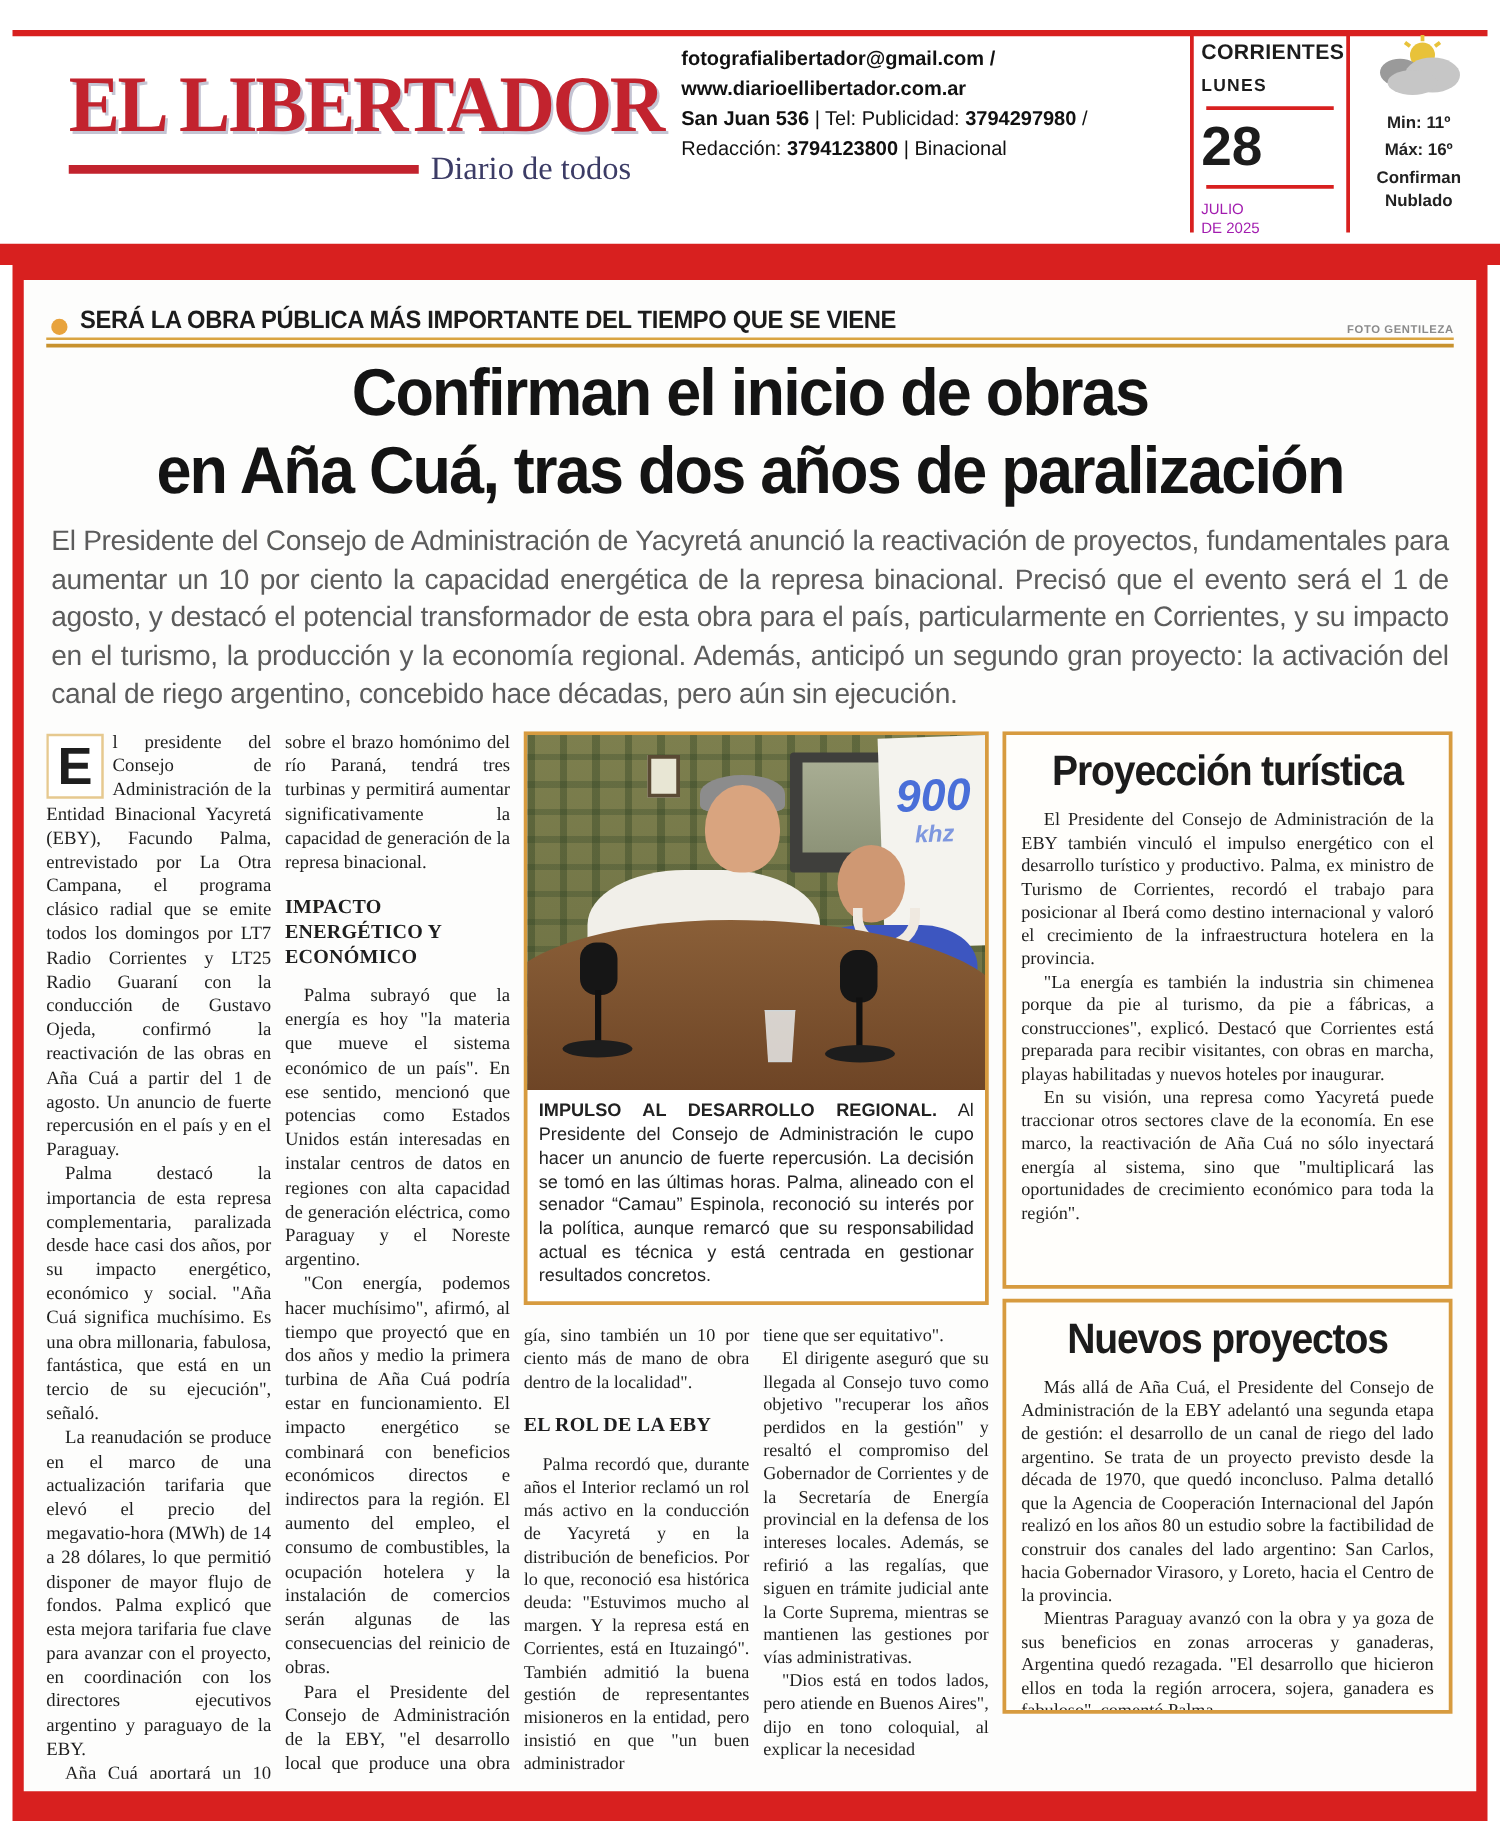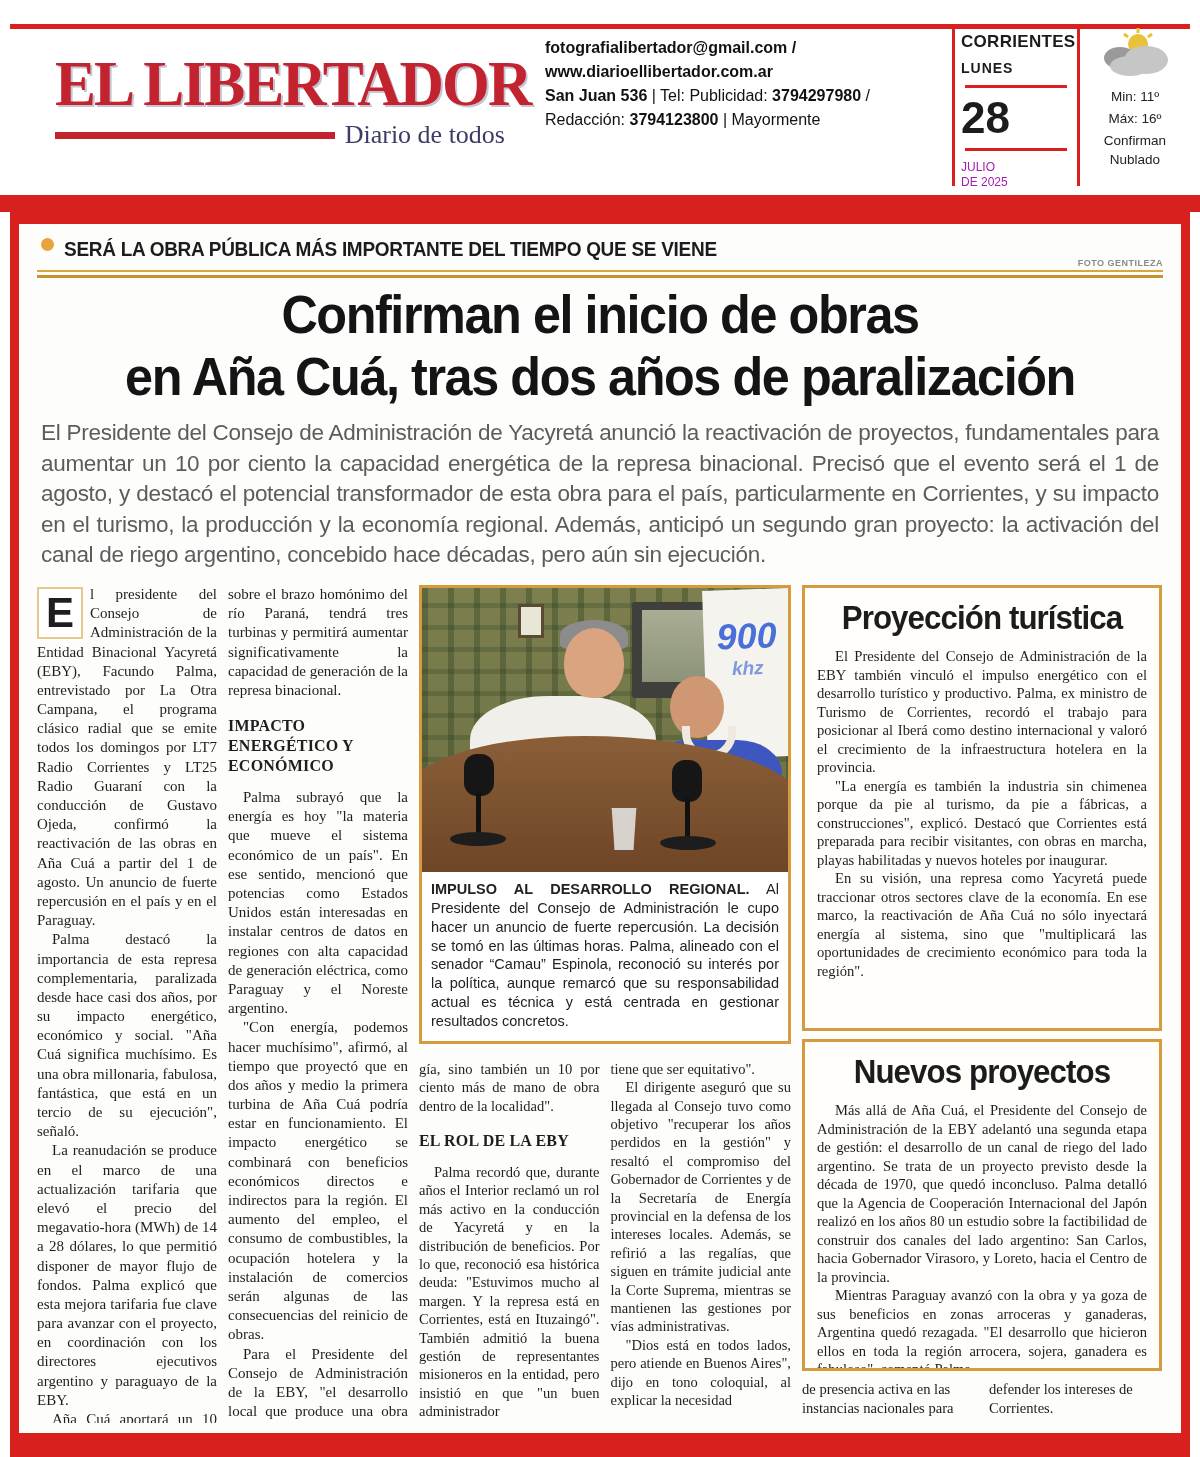--- a/index.html
+++ b/index.html
@@ -25,28 +25,28 @@
 
   .infobox { position:absolute; left:952px; top:24px; width:238px; height:162px; display:flex; }
   .datecol { width:128px; border-left:3px solid #d8201f; border-right:3px solid #d8201f;
     text-align:left; font-family:"Liberation Sans", sans-serif; padding:8px 6px 0; }
   .date-city { font-weight:bold; font-size:17px; letter-spacing:0.3px; }
   .date-week { font-weight:bold; font-size:14px; letter-spacing:1px; margin-top:8px; }
   .date-rule { height:3px; background:#d8201f; margin:9px 4px; }
   .date-day { font-weight:bold; font-size:44px; line-height:0.95; }
   .date-my { font-size:12px; color:#a21caf; line-height:1.25; margin-top:6px; }
   .weathercol { flex:1; text-align:center; font-family:"Liberation Sans", sans-serif; padding-top:4px; }
-  .weather-txt { font-weight:normal; font-size:13.5px; line-height:1.35; color:#222; margin-top:4px; }
+  .weather-txt { font-weight:bold; font-size:13.5px; line-height:1.35; color:#222; margin-top:4px; }
 
   
   .frame { margin:0 10px; height:1247px; background:#fdfdfc;
     border:solid #d8201f; border-width:12px 9px 26px 9px;
     padding:14px 18px 6px; overflow:hidden; }
 
-  .kicker { display:flex; align-items:flex-start; height:30px; }
+  .kicker { display:flex; align-items:flex-end; height:30px; }
   .kicker-bullet { width:13px; height:13px; border-radius:50%; background:#e8a33d; margin:0 10px 0 4px; }
   .kicker-text { font-family:"Liberation Sans", sans-serif; font-weight:bold; font-size:20px;
     letter-spacing:-0.3px; transform:scaleX(0.95); transform-origin:left; white-space:nowrap; }
   .kicker-credit { margin-left:auto; font-family:"Liberation Sans", sans-serif; font-size:9px;
     color:#8a8a8a; font-weight:bold; letter-spacing:0.5px; align-self:flex-end; }
 
   .gold-rule { height:8px; border-top:2px solid #d9a441; border-bottom:3px solid #c8922e; margin:2px 0 6px; }
 
   .headline { text-align:center; font-family:"Liberation Sans", sans-serif; font-weight:bold;
     font-size:53px; line-height:1.17; letter-spacing:-1.5px; color:#141414;
@@ -134,21 +134,21 @@
     <div class="brand-sub">
       <div class="brand-rule"></div>
       <div class="brand-tag">Diario de todos</div>
     </div>
   </div>
 
   <div class="contact">
     <div class="b">fotografialibertador@gmail.com /</div>
     <div class="b">www.diarioellibertador.com.ar</div>
     <div><span class="b">San Juan 536</span><span> | Tel: Publicidad: </span><span class="b">3794297980</span><span> /</span></div>
-    <div><span>Redacción: </span><span class="b">3794123800</span><span> | Mayormente</span></div>
+    <div><span>Redacción: </span><span class="b">3794123800</span><span> | Binacional</span></div>
   </div>
 
   <div class="infobox">
     <div class="datecol">
       <div class="date-city">CORRIENTES</div>
       <div class="date-week">LUNES</div>
       <div class="date-rule"></div>
       <div class="date-day">28</div>
       <div class="date-rule"></div>
       <div class="date-my">
@@ -265,20 +265,16 @@
         <div class="side-title">Proyección turística</div>
         <div class="side-p">El Presidente del Consejo de Administración de la EBY también vinculó el impulso energético con el desarrollo turístico y productivo. Palma, ex ministro de Turismo de Corrientes, recordó el trabajo para posicionar al Iberá como destino internacional y valoró el crecimiento de la infraestructura hotelera en la provincia.</div>
         <div class="side-p">"La energía es también la industria sin chimenea porque da pie al turismo, da pie a fábricas, a construcciones", explicó. Destacó que Corrientes está preparada para recibir visitantes, con obras en marcha, playas habilitadas y nuevos hoteles por inaugurar.</div>
         <div class="side-p">En su visión, una represa como Yacyretá puede traccionar otros sectores clave de la economía. En ese marco, la reactivación de Aña Cuá no sólo inyectará energía al sistema, sino que "multiplicará las oportunidades de crecimiento económico para toda la región".</div>
       </div>
       <div class="side-box second">
         <div class="side-title">Nuevos proyectos</div>
         <div class="side-p">Más allá de Aña Cuá, el Presidente del Consejo de Administración de la EBY adelantó una segunda etapa de gestión: el desarrollo de un canal de riego del lado argentino. Se trata de un proyecto previsto desde la década de 1970, que quedó inconcluso. Palma detalló que la Agencia de Cooperación Internacional del Japón realizó en los años 80 un estudio sobre la factibilidad de construir dos canales del lado argentino: San Carlos, hacia Gobernador Virasoro, y Loreto, hacia el Centro de la provincia.</div>
         <div class="side-p">Mientras Paraguay avanzó con la obra y ya goza de sus beneficios en zonas arroceras y ganaderas, Argentina quedó rezagada. "El desarrollo que hicieron ellos en toda la región arrocera, sojera, ganadera es fabuloso", comentó Palma.</div>
       </div>
-      <div class="side-cont">
-        <div>de presencia activa en las instancias nacionales para</div>
-        <div>defender los intereses de Corrientes.</div>
-      </div>
     </div>
 
   </div>
 </div>
 
 </body></html>

